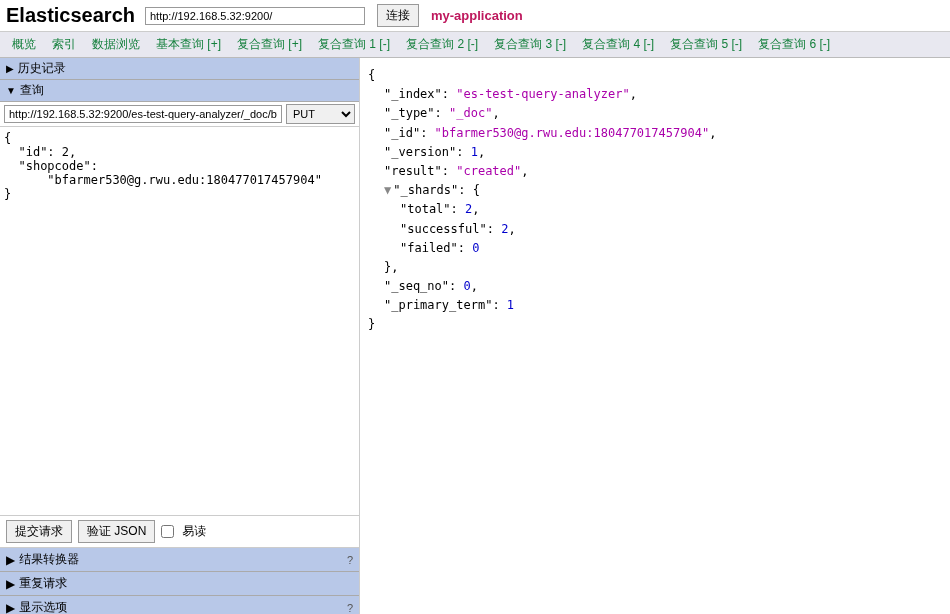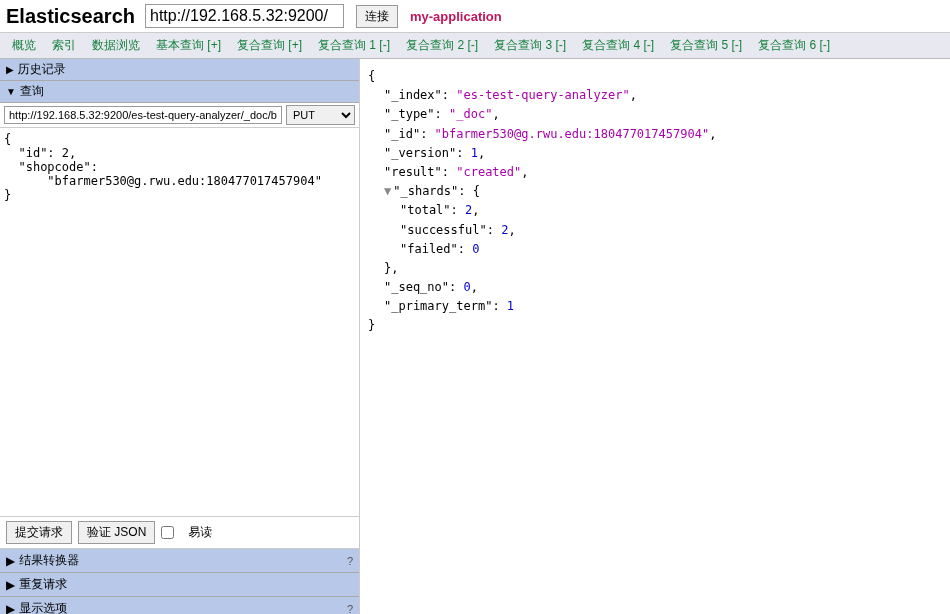--- a/index.html
+++ b/index.html
@@ -1,21 +1,21 @@
 <!DOCTYPE html>
 <html><head>
   <meta charset="utf-8">
   <style>
     * { box-sizing: border-box; margin: 0; padding: 0; }
     body { font-family: Arial, sans-serif; font-size: 12px; background: #fff; color: #000; width: 950px; height: 614px; overflow: hidden; }
 
     
     #header { display: flex; align-items: center; padding: 4px 6px; border-bottom: 1px solid #ccc; background: #fff; }
     #header .logo { font-size: 20px; font-weight: bold; color: #000; margin-right: 10px; }
-    #header .url-input { width: 199px; border: 1px solid #999; padding: 2px 4px; font-size: 16px; }
+    #header .url-input { width: 220px; border: 1px solid #999; padding: 2px 4px; font-size: 11px; }
     #header .connect-btn { margin-left: 12px; padding: 2px 8px; font-size: 12px; border: 1px solid #999; background: #f0f0f0; cursor: pointer; }
     #header .app-name { margin-left: 12px; font-size: 13px; font-weight: bold; color: #be185d; }
     #header .health-badge { margin-left: 8px; background: #00aa00; color: #fff; padding: 2px 8px; font-size: 12px; border-radius: 2px; }
 
     
     #nav { display: flex; align-items: center; background: #e8e8f0; border-bottom: 1px solid #bbb; padding: 0 4px; flex-wrap: nowrap; overflow: hidden; }
     .nav-item { padding: 3px 7px; font-size: 12px; border: 1px solid transparent; cursor: pointer; white-space: nowrap; color: #15803d; }
 
     
     #main { display: flex; height: calc(614px - 52px); }
@@ -31,21 +31,21 @@
     #query-url-bar { display: flex; align-items: center; padding: 2px 4px; border-bottom: 1px solid #ccc; background: #fff; }
     #query-url-input { flex: 1; border: 1px solid #999; padding: 2px 4px; font-size: 11px; }
     #method-select { margin-left: 4px; border: 1px solid #999; padding: 2px 2px; font-size: 11px; background: #f0f0f0; }
 
     
     #query-editor { flex: 1; padding: 4px; font-family: monospace; font-size: 12px; border: none; resize: none; outline: none; background: #fff; border-bottom: 1px solid #ccc; overflow-y: auto; }
 
     
     #query-toolbar { display: flex; align-items: center; padding: 4px 6px; background: #fff; border-bottom: 1px solid #ccc; gap: 6px; }
     .toolbar-btn { padding: 2px 8px; font-size: 12px; border: 1px solid #999; background: #f0f0f0; cursor: pointer; }
-    .toolbar-checkbox { display: flex; align-items: center; gap: 14px; font-size: 12px; }
+    .toolbar-checkbox { display: flex; align-items: center; gap: 8px; font-size: 12px; }
 
     
     .expand-section { background: #b8c8e8; padding: 3px 6px; font-size: 12px; cursor: pointer; border-bottom: 1px solid #aaa; display: flex; align-items: center; justify-content: space-between; }
     .expand-section .left-part { display: flex; align-items: center; gap: 4px; }
     .expand-section .question { color: #555; font-size: 11px; }
 
     
     #right-panel { flex: 1; padding: 8px; font-family: monospace; font-size: 12px; overflow: auto; background: #fff; }
     #right-panel .line { white-space: pre; line-height: 1.6; }
     .key { color: #000; }

